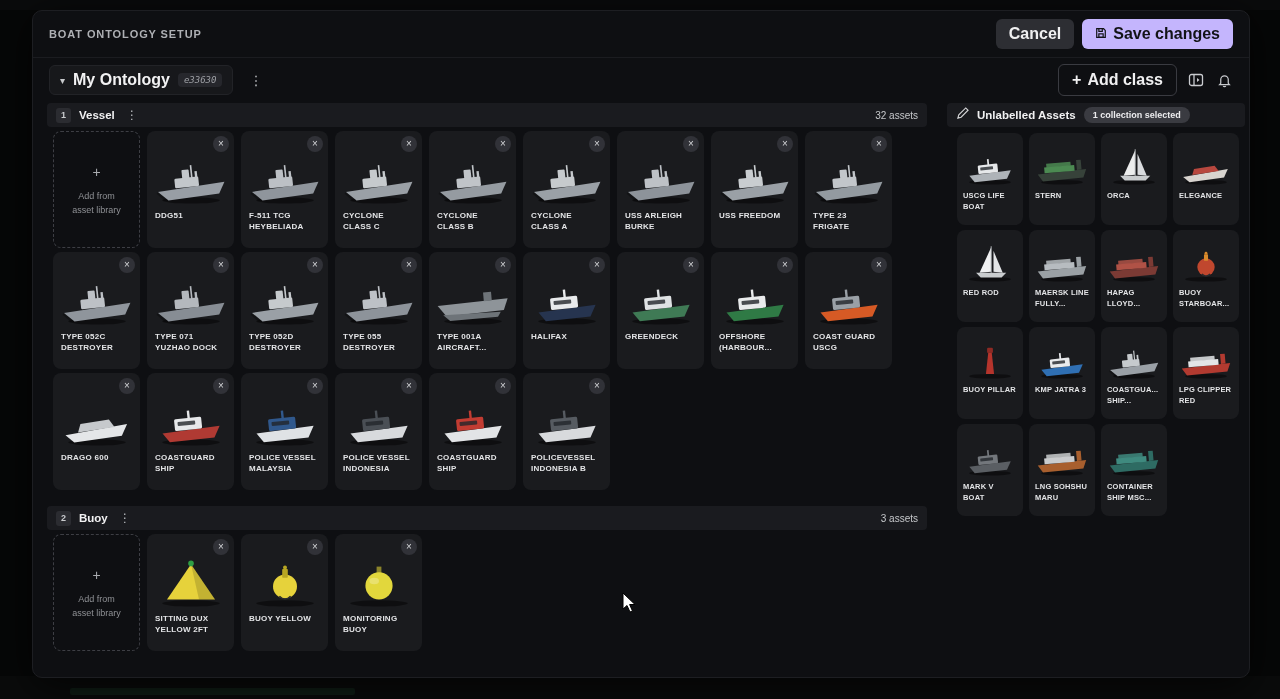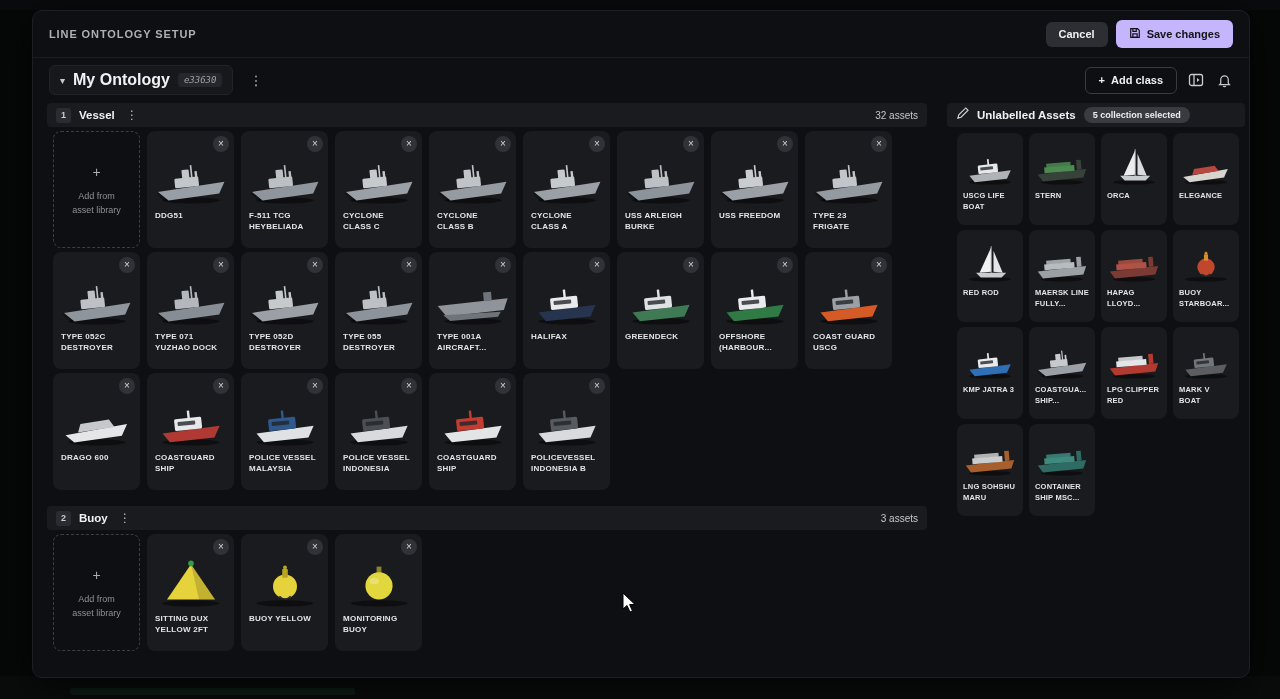--- a/index.html
+++ b/index.html
@@ -12,21 +12,21 @@
   .bg-greenline{position:absolute;bottom:4px;left:70px;width:285px;height:7px;background:#0f1d15;border-radius:2px;}
 
   .modal{position:absolute;left:32px;top:10px;width:1216px;height:666px;background:#0e0f12;
     border:1px solid #1d1e22;border-radius:10px;box-shadow:0 8px 40px rgba(0,0,0,.7);}
 
   
   .m-hdr{position:absolute;top:0;left:0;right:0;height:47px;border-bottom:1px solid #1b1c20;
     display:flex;align-items:center;justify-content:space-between;padding:0 16px;box-sizing:border-box;}
   .m-title{font-size:11px;font-weight:bold;letter-spacing:.9px;color:#aeb0b4;}
   .hdr-btns{display:flex;gap:8px;align-items:center;}
-  .btn{border:none;border-radius:6px;font-family:inherit;font-size:11px;padding:7px 13px;cursor:pointer;
+  .btn{border:none;border-radius:6px;font-family:inherit;font-size:16px;padding:7px 13px;cursor:pointer;
     display:flex;align-items:center;gap:6px;line-height:1;}
   .btn-cancel{background:#2d2e33;color:#f0f0f1;font-weight:600;}
   .btn-save{background:#c4b5fd;color:#121316;font-weight:700;}
 
   
   .m-toolbar{position:absolute;top:54px;left:16px;right:16px;height:30px;
     display:flex;align-items:center;justify-content:space-between;}
   .tb-left,.tb-right{display:flex;align-items:center;gap:10px;}
   .onto-pill{display:flex;align-items:center;gap:8px;background:#17181b;border:1px solid #222327;
     border-radius:6px;padding:5px 10px;cursor:pointer;}
@@ -78,21 +78,21 @@
 <div class="stage">
   <div class="bg-top"></div>
   <div class="bg-bottom">
     <div class="bg-greenline"></div>
     <div class="bg-dots"></div>
   </div>
 
   <div class="modal">
 
     <div class="m-hdr">
-      <div class="m-title">LINE ONTOLOGY SETUP</div>
+      <div class="m-title">BOAT ONTOLOGY SETUP</div>
       <div class="hdr-btns">
         <button class="btn btn-cancel">
           <span>Cancel</span>
         </button>
         <button class="btn btn-save">
           <span class="icon">
             <svg width="12" height="12" viewBox="0 0 14 14" fill="none" stroke="#121316" stroke-width="1.4">
               <path d="M2 2h8l2 2v8H2z"></path>
                 <path d="M4.5 2v3h4v-3"></path>
                 <rect x="4.5" y="8" width="5" height="4"></rect>
@@ -568,21 +568,21 @@
       </div>
 
     <div class="m-right">
       <div class="rp-hdr">
         <span>
           <svg width="13" height="13" viewBox="0 0 14 14" fill="none" stroke="#d6d7d9" stroke-width="1.2">
             <path d="M2 12l1-3.5L10.5 1 13 3.5 5.5 11z"></path>
           </svg>
         </span>
         <span class="rp-title">Unlabelled Assets</span>
-        <span class="rp-badge">5 collection selected</span>
+        <span class="rp-badge">1 collection selected</span>
       </div>
       <div class="rgrid">
           <div class="rcard">
             <div class="thumb">
               <svg width="58" height="44" viewBox="0 0 100 66">
                 <ellipse cx="50" cy="61" rx="36" ry="4" fill="#000" opacity=".45"></ellipse>
                 <g transform="rotate(-6 50 44)">
                   <polygon points="14,46 86,44 78,58 22,58" fill="#aeb3b8"></polygon>
                   <rect x="30" y="30" width="34" height="15" rx="2" fill="#e6e8ea"></rect>
                   <rect x="34" y="34" width="22" height="5" rx="1" fill="#22262b" opacity=".8"></rect>
@@ -674,20 +674,30 @@
             <div class="thumb">
               <svg width="58" height="44" viewBox="0 0 100 66">
                 <ellipse cx="50" cy="61" rx="36" ry="4" fill="#000" opacity=".45"></ellipse>
                 <circle cx="50" cy="40" r="15" fill="#c0472e"></circle>
                 <rect x="46.5" y="18" width="7" height="11" rx="1" fill="#d98a2b"></rect>
                 <circle cx="50" cy="16" r="2.5" fill="#d98a2b"></circle>
                 <path d="M43 52 q7 7 14 0" stroke="#2a2b2e" stroke-width="2" fill="none"></path>
               </svg>
             </div>
             <div class="lbl">BUOY STARBOAR...</div>
+          </div>
+          <div class="rcard">
+            <div class="thumb">
+              <svg width="58" height="44" viewBox="0 0 100 66">
+                <ellipse cx="50" cy="61" rx="36" ry="4" fill="#000" opacity=".45"></ellipse>
+                <polygon points="43,57 57,57 53,20 47,20" fill="#b5342c"></polygon>
+                <rect x="45" y="12" width="10" height="9" rx="2" fill="#8e2a24"></rect>
+              </svg>
+            </div>
+            <div class="lbl">BUOY PILLAR</div>
           </div>
           <div class="rcard">
             <div class="thumb">
               <svg width="58" height="44" viewBox="0 0 100 66">
                 <ellipse cx="50" cy="61" rx="36" ry="4" fill="#000" opacity=".45"></ellipse>
                 <g transform="rotate(-6 50 44)">
                   <polygon points="14,46 86,44 78,58 22,58" fill="#2f6fb3"></polygon>
                   <rect x="30" y="30" width="34" height="15" rx="2" fill="#e8eaec"></rect>
                   <rect x="34" y="34" width="22" height="5" rx="1" fill="#22262b" opacity=".8"></rect>
                   <rect x="47" y="21" width="3" height="10" fill="#e8eaec"></rect>

